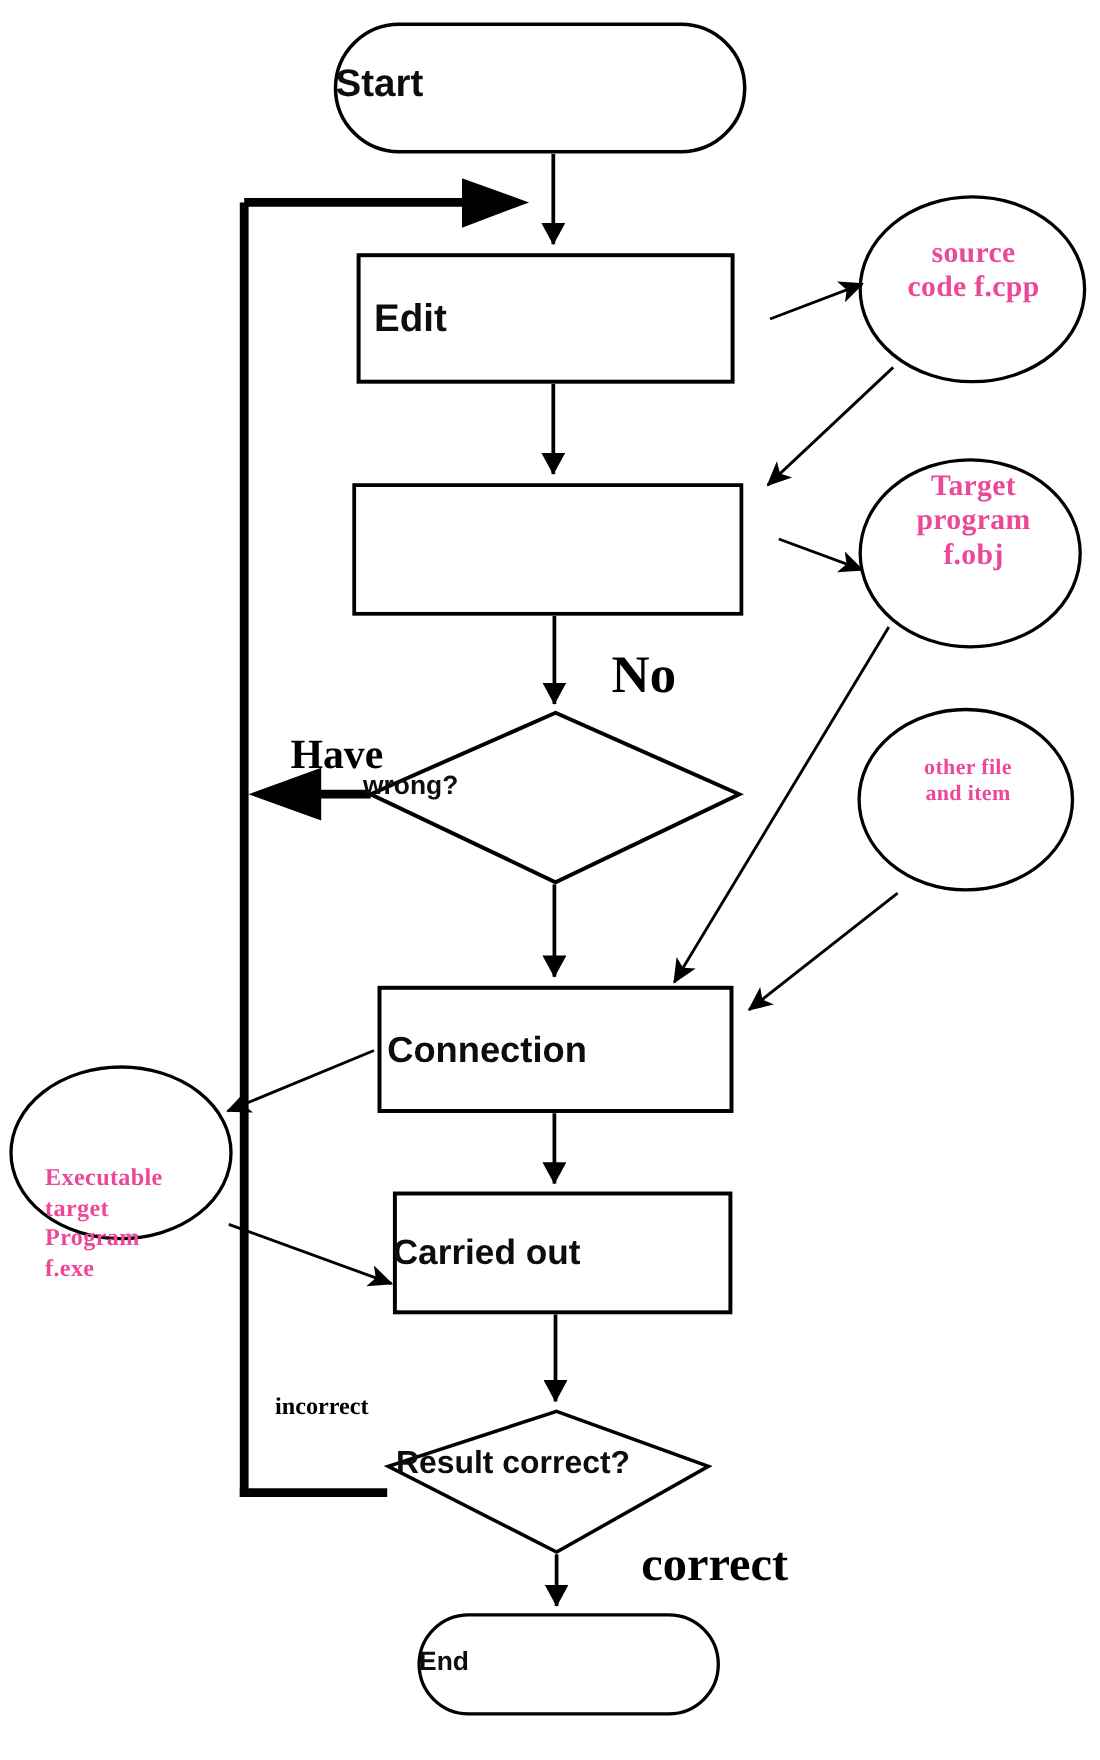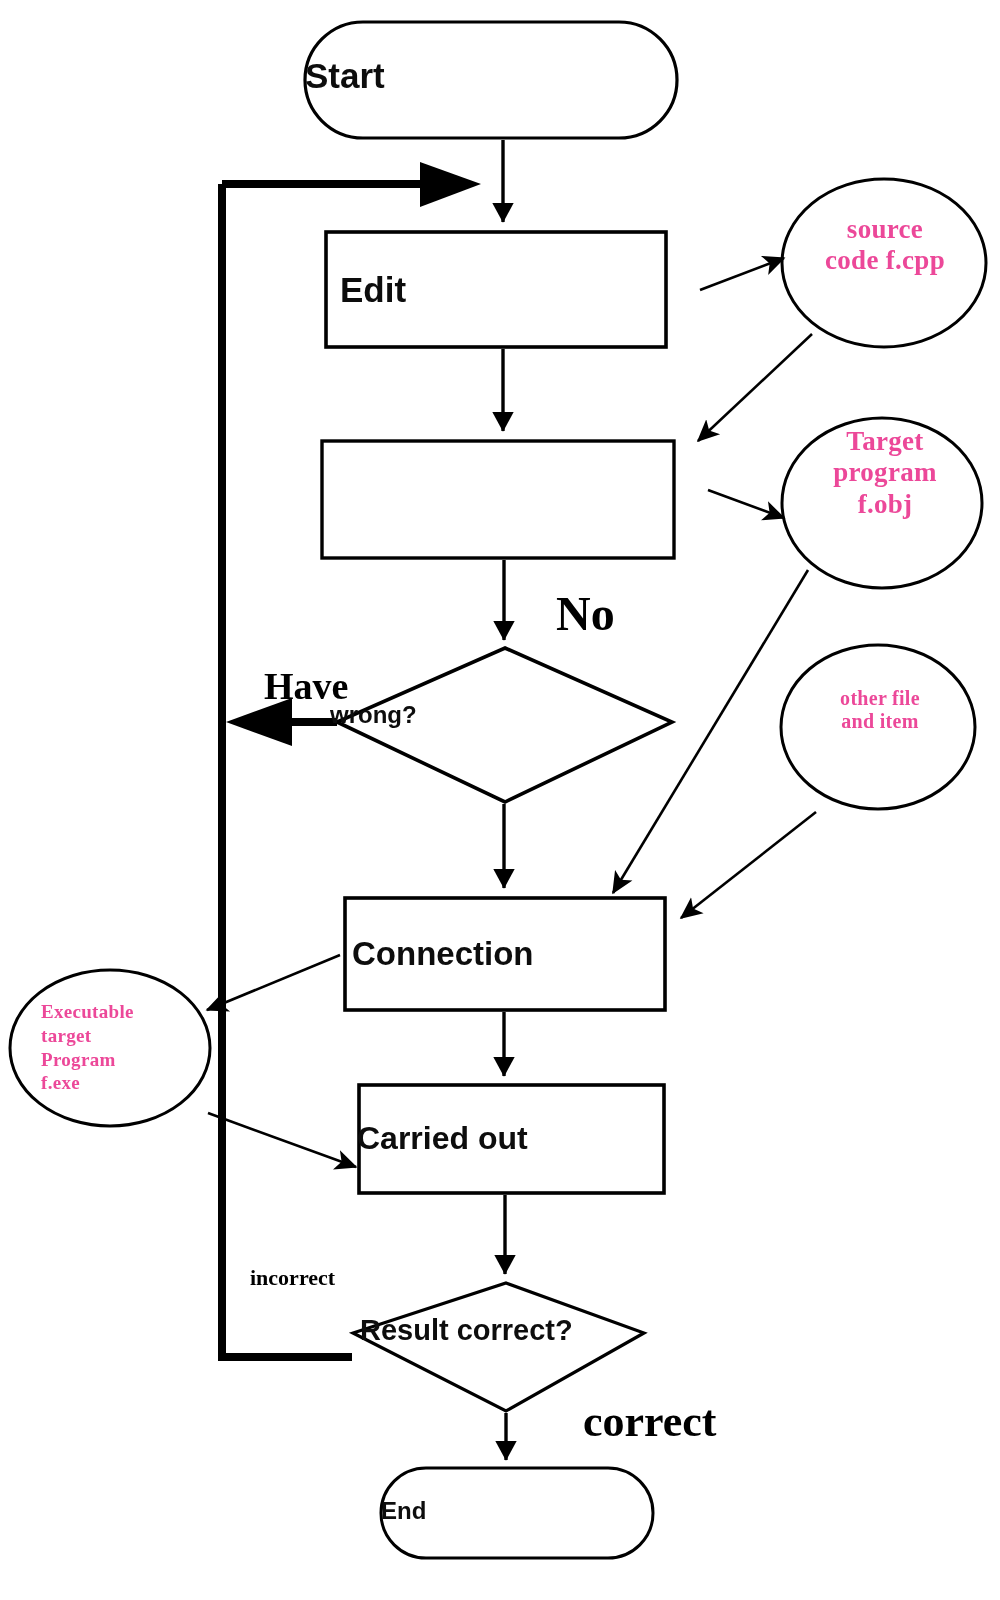--- a/index.html
+++ b/index.html
@@ -97,21 +97,21 @@
     <div>Target</div>
     <div>program</div>
     <div>f.obj</div>
   </div>
 
   <div class="bubbletext" style="left:786px;top:687px;width:188px;text-align:center;font-size:20px;">
     <div>other file</div>
     <div>and item</div>
   </div>
 
-  <div class="bubbletext" style="left:41px;top:1000px;width:170px;text-align:left;font-size:19px;line-height:1.25;">
+  <div class="bubbletext" style="left:41px;top:1056px;width:170px;text-align:left;font-size:22px;line-height:1.25;">
     <div>Executable</div>
     <div>target</div>
     <div>Program</div>
     <div>f.exe</div>
   </div>
 
   <div class="edgelabel" style="left:556px;top:586px;font-size:48px;">No</div>
   <div class="edgelabel" style="left:232px;top:664px;font-size:38px;margin-left:32px;">Have</div>
   <div class="edgelabel" style="left:250px;top:1265px;font-size:22px;">incorrect</div>
   <div class="edgelabel" style="left:583px;top:1396px;font-size:44px;">correct</div>

